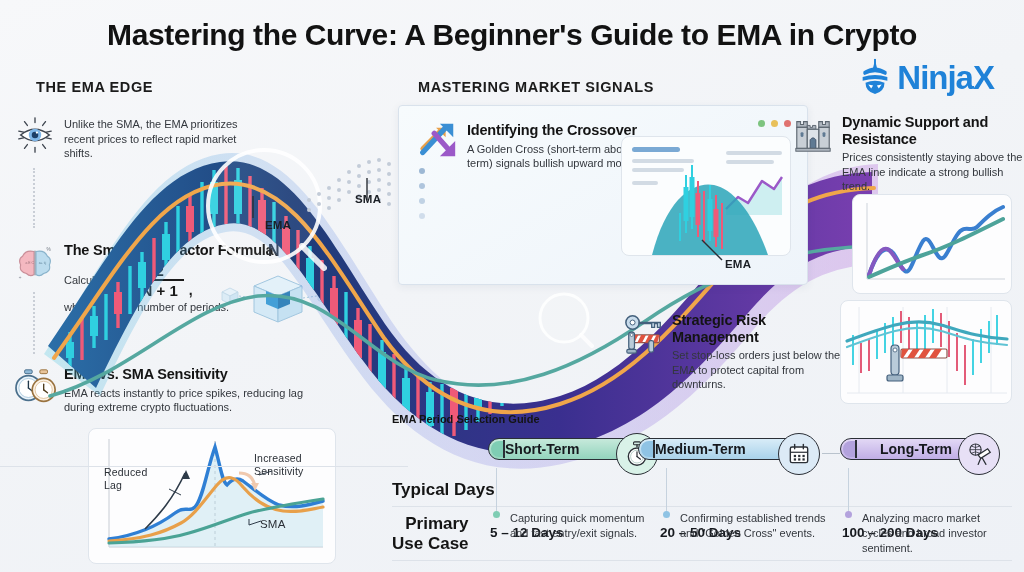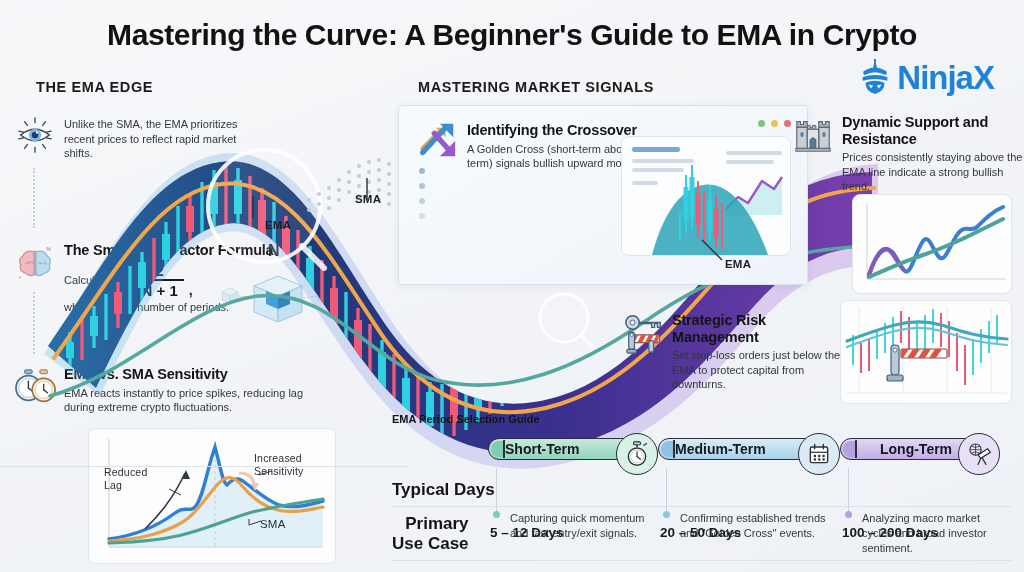--- a/index.html
+++ b/index.html
@@ -684,21 +684,21 @@
         <line x1="15" y1="18" x2="15" y2="12.5" stroke="#2b2f36" stroke-width="1.4" stroke-linecap="round"></line>
         <line x1="15" y1="18" x2="19" y2="21" stroke="#2b2f36" stroke-width="1.4" stroke-linecap="round"></line>
       </svg>
     </span>
   </div>
   <div class="days" style="left:490px; top:480px;">5 – 12 Days</div>
   <div class="stem" style="left:496px; top:468px; height:44px;"></div>
   <div class="stemdot" style="left:493px; top:511px; background:#7fcdb4;"></div>
   <div class="usecase" style="left:510px; top:511px;">Capturing quick momentum and fast entry/exit signals.</div>
 
-  <div class="pill" style="left:658px; top:438px; width:164px; background:linear-gradient(180deg,#d8ecf8,#a9d2ea);align-items:center;">
+  <div class="pill" style="left:638px; top:438px; width:164px; background:linear-gradient(180deg,#d8ecf8,#a9d2ea);align-items:center;">
     <span class="cap" style="background:#8fc3e4"></span>
     <span class="capline"></span>
     <span>Medium-Term</span>
     <span class="badge" style="background:#dceaf6;">
       <svg viewBox="0 0 30 30" width="26" height="26">
         <rect x="5" y="7" width="20" height="18" rx="2" fill="#ffffff" stroke="#2b2f36" stroke-width="1.6"></rect>
         <line x1="5" y1="13" x2="25" y2="13" stroke="#2b2f36" stroke-width="1.4"></line>
         <line x1="10" y1="4" x2="10" y2="9" stroke="#2b2f36" stroke-width="1.6" stroke-linecap="round"></line>
         <line x1="20" y1="4" x2="20" y2="9" stroke="#2b2f36" stroke-width="1.6" stroke-linecap="round"></line>
         <g fill="#2b2f36">

